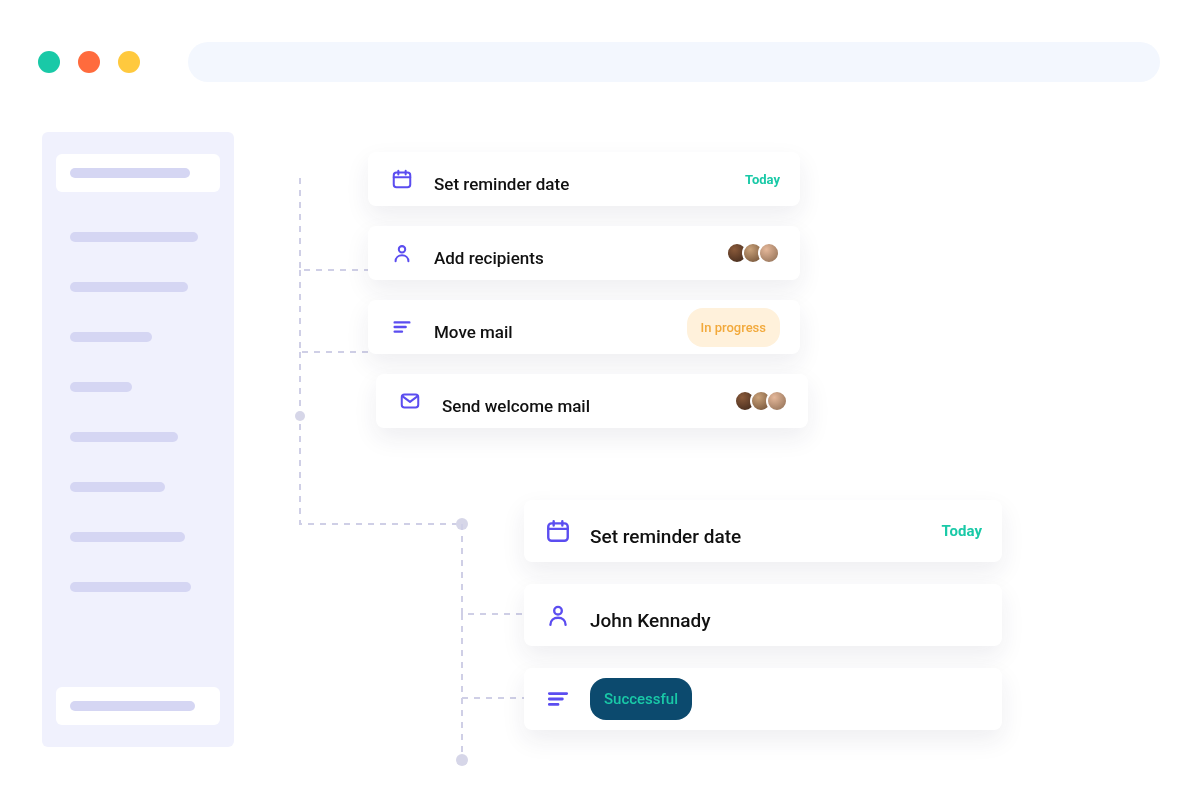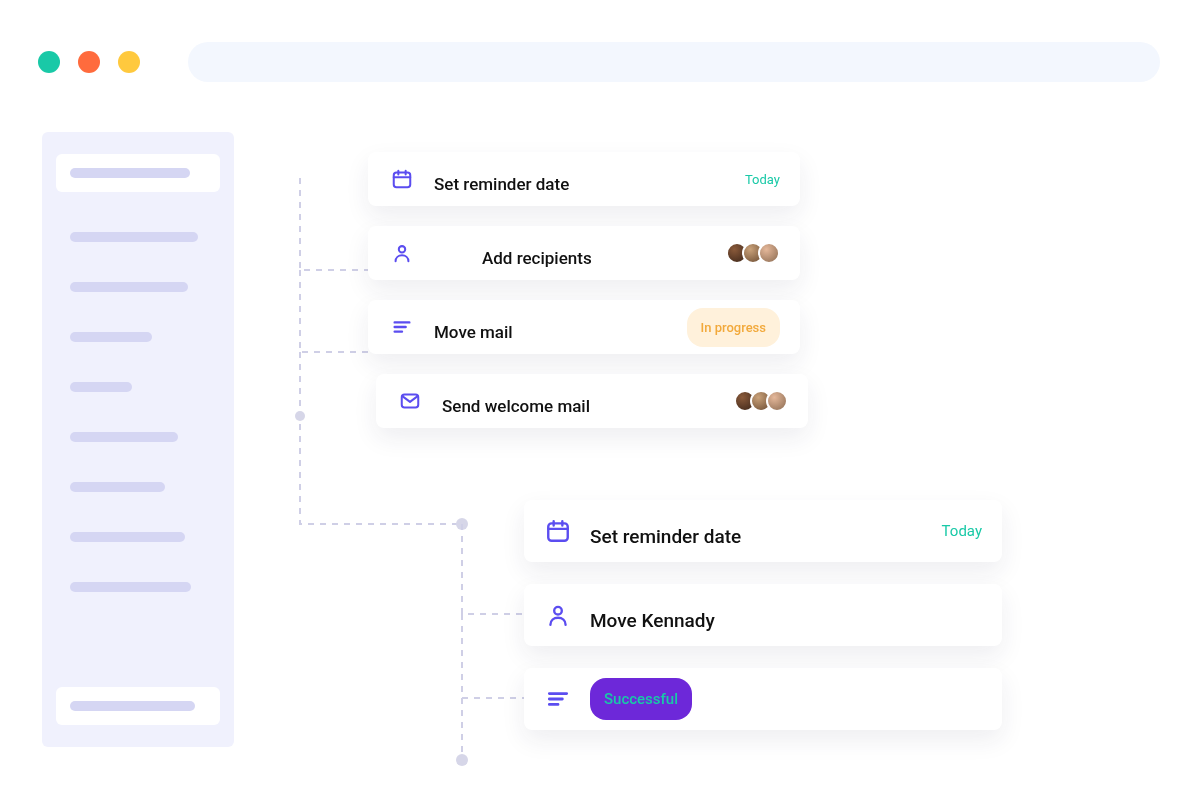--- a/index.html
+++ b/index.html
@@ -93,47 +93,47 @@
   .card .label {
     font-size: 17px;
     color: #111;
     font-weight: 500;
     flex: 1;
     margin-top: 10px;
   }
   .card.big .label { font-size: 19px; }
   .card .meta {
     font-size: 13px;
-    font-weight: 400;
+    font-weight: 700;
   }
   .meta.today { color: #19C9A7; }
   .badge {
     padding: 12px 14px;
     border-radius: 16px;
     font-size: 13px;
     font-weight: 500;
   }
   .badge.progress { background: #FFF1DB; color: #F2A93B; }
-  .badge.success  { background: #6d28d9; color: #19C9A7; }
+  .badge.success  { background: #0c4a6e; color: #19C9A7; }
 
   .avatars { display: flex; }
   .avatar {
     width: 22px; height: 22px; border-radius: 50%;
     border: 2px solid #fff;
     margin-left: -6px;
     display: inline-block;
   }
   .avatar:first-child { margin-left: 0; }
   .avatar.a1 { background: radial-gradient(circle at 35% 30%, #8a5a3a, #3a2418); }
   .avatar.a2 { background: radial-gradient(circle at 35% 30%, #caa27a, #6a4a30); }
   .avatar.a3 { background: radial-gradient(circle at 35% 30%, #e5b89a, #8a6a50); }
 
   
   .c1 { left: 368px; top: 152px; width: 432px; height: 54px; }
-  .c2 { left: 368px; top: 226px; width: 432px; height: 54px; gap: 48px; }
+  .c2 { left: 368px; top: 226px; width: 432px; height: 54px; }
   .c3 { left: 368px; top: 300px; width: 432px; height: 54px; }
   .c4 { left: 376px; top: 374px; width: 432px; height: 54px; }
 
   
   .d1 { left: 524px; top: 500px; width: 478px; height: 62px; }
   .d2 { left: 524px; top: 584px; width: 478px; height: 62px; }
   .d3 { left: 524px; top: 668px; width: 478px; height: 62px; }
 </style>
 </head>
 <body>
@@ -255,21 +255,21 @@
   <span class="meta today" style="font-size:15px">Today</span>
 </div>
 
 <div class="card big d2">
   <span class="icon-slot">
     <svg width="26" height="26" viewBox="0 0 24 24" fill="none" stroke="currentColor" stroke-width="2.2" stroke-linecap="round" stroke-linejoin="round">
         <circle cx="12" cy="8" r="3.5"></circle>
         <path d="M5 21c0-4 3.1-6.5 7-6.5s7 2.5 7 6.5"></path>
       </svg>
   </span>
-  <span class="label">Move Kennady</span>
+  <span class="label">John Kennady</span>
 </div>
 
 <div class="card big d3">
   <span class="icon-slot">
     <svg width="26" height="26" viewBox="0 0 24 24" fill="none" stroke="currentColor" stroke-width="2.6" stroke-linecap="round">
         <path d="M4 7h16M4 12h12M4 17h8"></path>
       </svg>
   </span>
   <span class="badge success" style="font-size:15px">Successful</span>
 </div>

